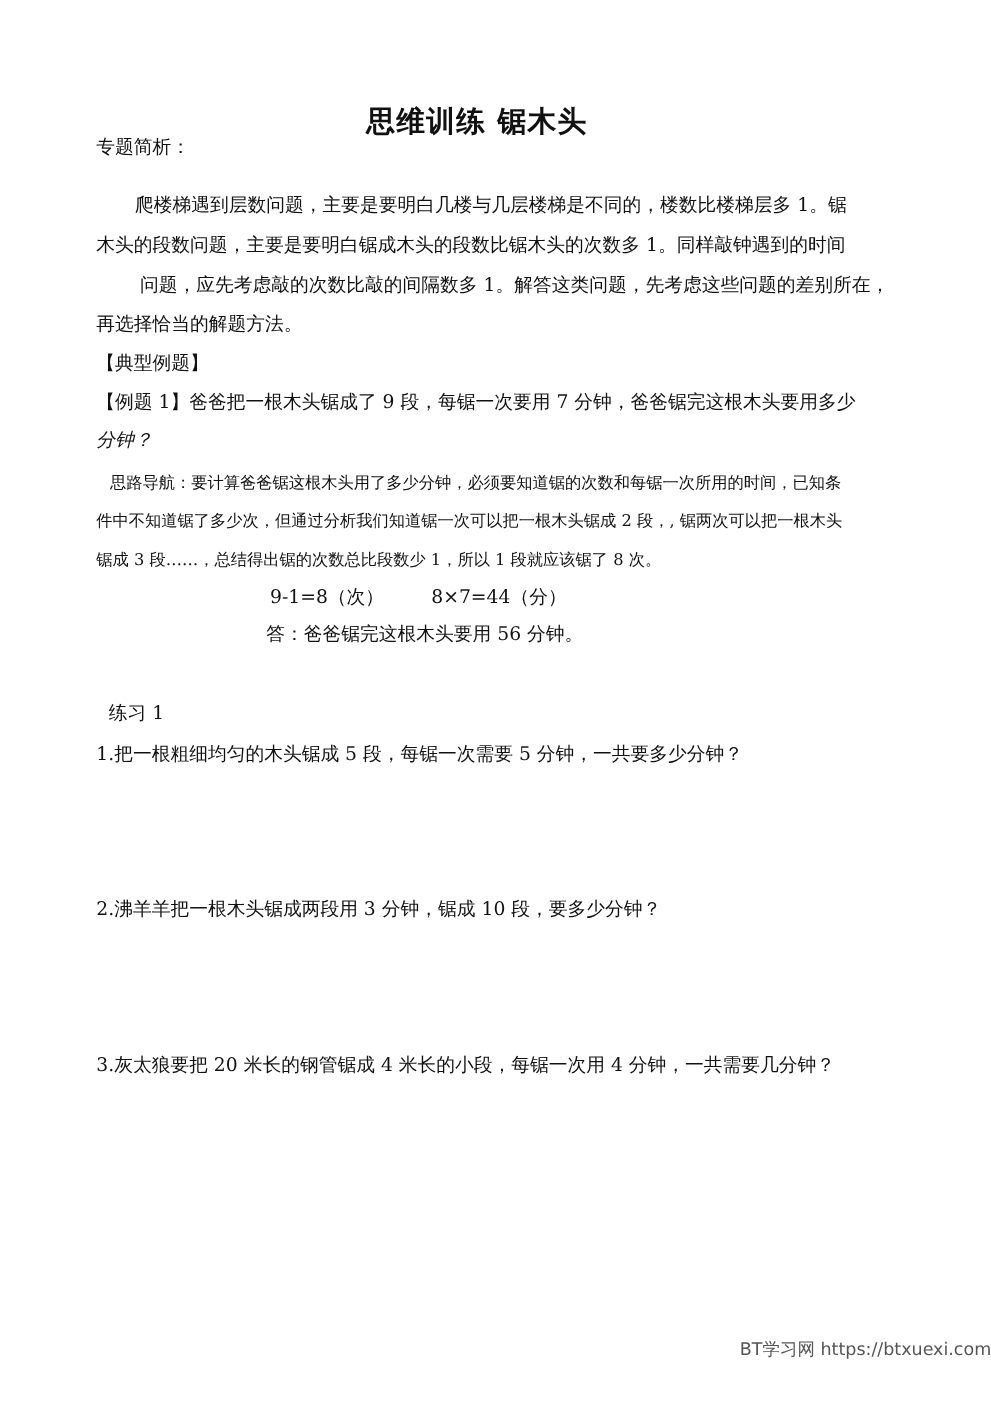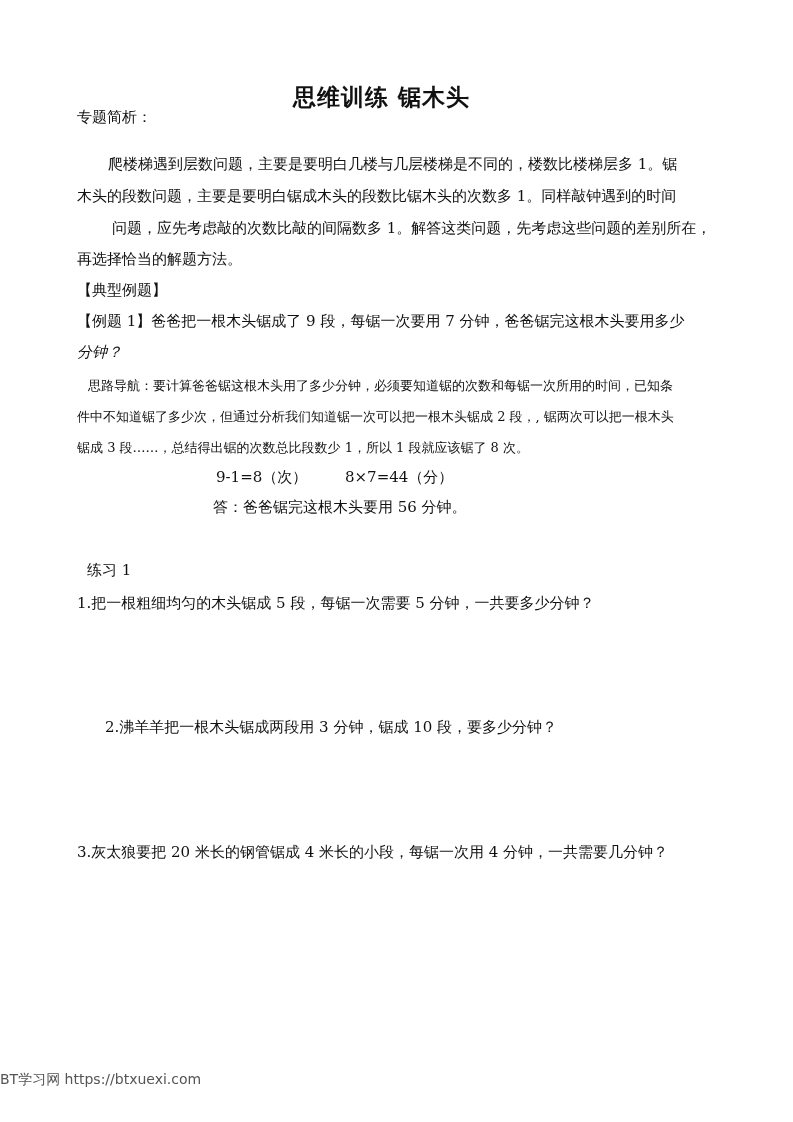--- a/index.html
+++ b/index.html
@@ -3,21 +3,21 @@
   <meta charset="utf-8">
   <style>
     html, body { margin: 0; padding: 0; background: #ffffff; }
     body { width: 793px; height: 1122px; position: relative; overflow: hidden;
            font-family: "DejaVu Serif", "Liberation Serif", serif; color: #111; }
     .abs { position: absolute; white-space: nowrap; }
     .title { left: 0; width: 763px; top: 82px; text-align: center; font-size: 23px; font-weight: bold;
              font-family: "DejaVu Sans", "Liberation Sans", sans-serif; letter-spacing: 1px; }
     .para { font-size: 15px; }
     .small { font-size: 13px; }
-    .footer { left: 0; width: 793px; top: 1071px; text-align: left; font-size: 14px; color: #555;
+    .footer { left: 0; width: 793px; top: 1071px; text-align: right; font-size: 14px; color: #555;
               font-family: "DejaVu Sans", "Liberation Sans", sans-serif; }
   </style>
 </head>
 <body>
 
 <div class="abs title">思维训练 锯木头</div>
 
 <div class="abs para" style="left:77px; top:108px;">专题简析：</div>
 <div class="abs para" style="left:77px; top:155px;"><span style="padding-left:31px">爬楼梯遇到层数问题，主要是要明白几楼与几层楼梯是不同的，楼数比楼梯层多 1。锯</span></div>
 <div class="abs para" style="left:77px; top:187px;">木头的段数问题，主要是要明白锯成木头的段数比锯木头的次数多 1。同样敲钟遇到的时间</div>
@@ -31,16 +31,16 @@
 <div class="abs small" style="left:88px; top:377px;">思路导航：要计算爸爸锯这根木头用了多少分钟，必须要知道锯的次数和每锯一次所用的时间，已知条</div>
 <div class="abs small" style="left:77px; top:408px;">件中不知道锯了多少次，但通过分析我们知道锯一次可以把一根木头锯成 2 段，, 锯两次可以把一根木头</div>
 <div class="abs small" style="left:77px; top:439px;">锯成 3 段……，总结得出锯的次数总比段数少 1，所以 1 段就应该锯了 8 次。</div>
 
 <div class="abs para" style="left:216px; top:468px;">9-1=8（次）</div>
 <div class="abs para" style="left:345px; top:468px;">8×7=44（分）</div>
 <div class="abs para" style="left:213px; top:498px;">答：爸爸锯完这根木头要用 56 分钟。</div>
 
 <div class="abs para" style="left:87px; top:561px;">练习 1</div>
 <div class="abs para" style="left:77px; top:594px;">1.把一根粗细均匀的木头锯成 5 段，每锯一次需要 5 分钟，一共要多少分钟？</div>
-<div class="abs para" style="left:77px; top:718px;margin-left:28px;">2.沸羊羊把一根木头锯成两段用 3 分钟，锯成 10 段，要多少分钟？</div>
+<div class="abs para" style="left:77px; top:718px;">2.沸羊羊把一根木头锯成两段用 3 分钟，锯成 10 段，要多少分钟？</div>
 <div class="abs para" style="left:77px; top:843px;">3.灰太狼要把 20 米长的钢管锯成 4 米长的小段，每锯一次用 4 分钟，一共需要几分钟？</div>
 
 <div class="abs footer">BT学习网 https://btxuexi.com</div>
 
 </body></html>

